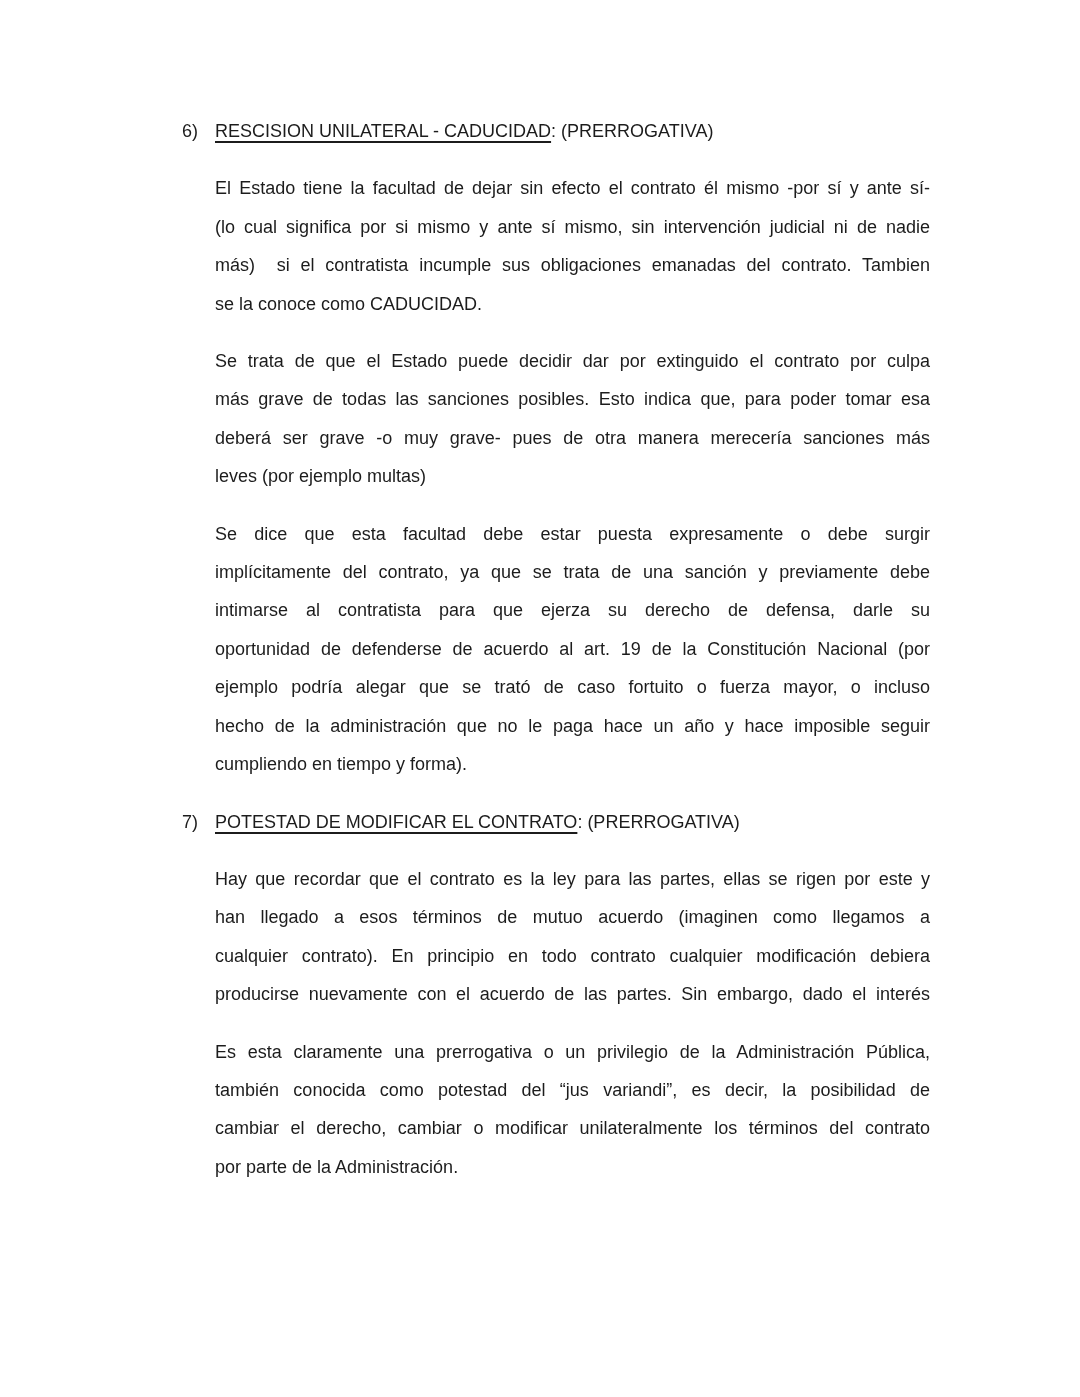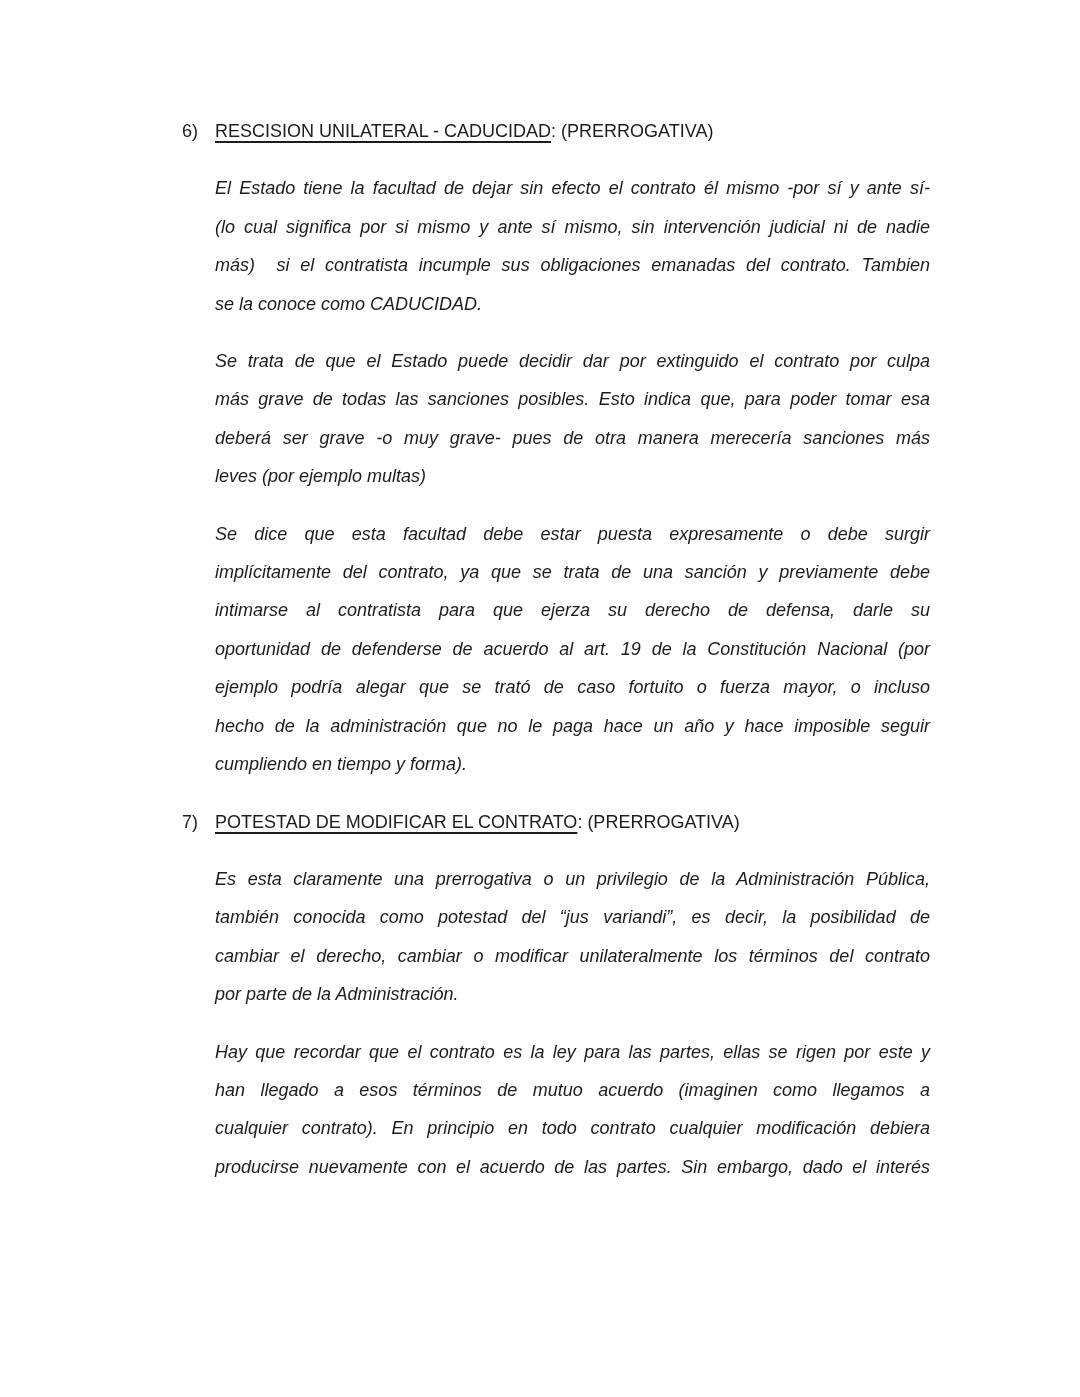--- a/index.html
+++ b/index.html
@@ -35,21 +35,20 @@
     top: 0;
   }
   .title-underlined {
     text-decoration: underline;
     text-decoration-thickness: 1.8px;
     text-underline-offset: 4px;
   }
   .para {
     margin: 0 0 19px 0;
     line-height: 38.4px;
-    font-style: italic;
   }
   .ln {
     text-align: justify;
     text-align-last: justify;
     white-space: pre-wrap;
   }
   .ln.last {
     text-align: center;
     text-align-last: left;
   }
@@ -86,27 +85,27 @@
       <div class="ln">ejemplo podría alegar que se trató de caso fortuito o fuerza mayor, o incluso</div>
       <div class="ln">hecho de la administración que no le paga hace un año y hace imposible seguir</div>
       <div class="ln last">cumpliendo en tiempo y forma).</div>
     </div>
 
     <div class="heading">
       <span class="num">7)</span><span class="title-underlined">POTESTAD DE MODIFICAR EL CONTRATO</span><span>: (PRERROGATIVA)</span>
     </div>
 
     <div class="para">
+      <div class="ln">Hay que recordar que el contrato es la ley para las partes, ellas se rigen por este y</div>
+      <div class="ln">han llegado a esos términos de mutuo acuerdo (imaginen como llegamos a</div>
+      <div class="ln">cualquier contrato). En principio en todo contrato cualquier modificación debiera</div>
+      <div class="ln">producirse nuevamente con el acuerdo de las partes. Sin embargo, dado el interés</div>
+    </div>
+
+    <div class="para">
       <div class="ln">Es esta claramente una prerrogativa o un privilegio de la Administración Pública,</div>
       <div class="ln">también conocida como potestad del “jus variandi”, es decir, la posibilidad de</div>
       <div class="ln">cambiar el derecho, cambiar o modificar unilateralmente los términos del contrato</div>
       <div class="ln last">por parte de la Administración.</div>
     </div>
 
-    <div class="para">
-      <div class="ln">Hay que recordar que el contrato es la ley para las partes, ellas se rigen por este y</div>
-      <div class="ln">han llegado a esos términos de mutuo acuerdo (imaginen como llegamos a</div>
-      <div class="ln">cualquier contrato). En principio en todo contrato cualquier modificación debiera</div>
-      <div class="ln">producirse nuevamente con el acuerdo de las partes. Sin embargo, dado el interés</div>
-    </div>
-
   </div>
 </div>
 
 </body></html>

